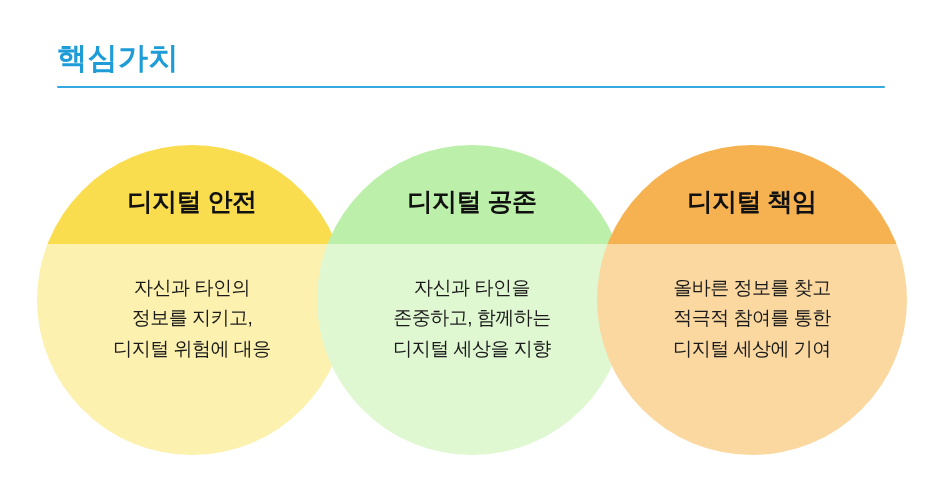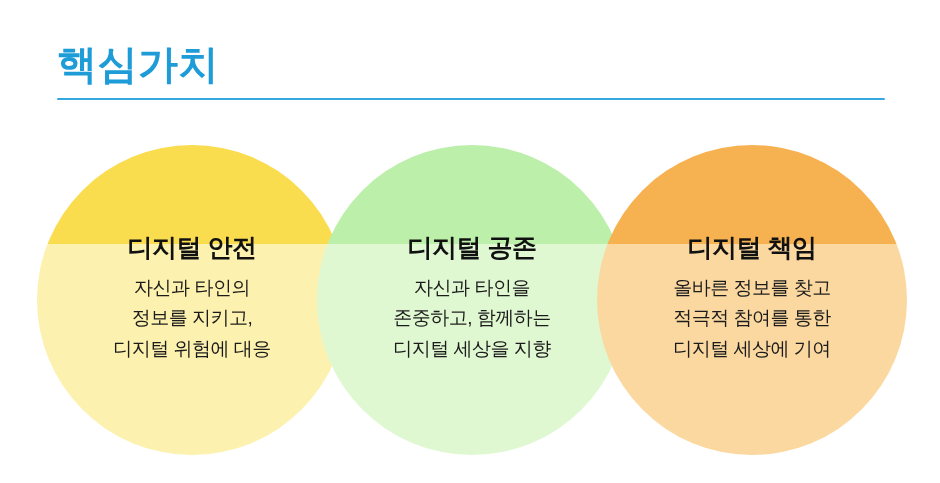--- a/index.html
+++ b/index.html
@@ -16,21 +16,21 @@
     overflow: hidden;
   }
   .header {
     position: absolute;
     left: 57px;
     top: 40px;
     width: 828px;
   }
   .title {
     margin: 0;
-    font-size: 40px;
+    font-size: 30px;
     font-weight: 800;
     letter-spacing: 0.5px;
     line-height: 1.2;
   }
   .underline {
     margin-top: 10px;
     width: 100%;
     height: 2px;
     border-radius: 1px;
   }
@@ -55,21 +55,20 @@
   .circle.c2 { left: 597px; z-index: 3; }
   .circle-title {
     position: absolute;
     top: 40px;
     left: 0;
     width: 100%;
     font-size: 25px;
     font-weight: 800;
     color: #111111;
     letter-spacing: -0.5px;
-    margin-top: 46px;
   }
   .circle-body {
     position: absolute;
     top: 128px;
     left: 0;
     width: 100%;
     font-size: 19px;
     font-weight: 500;
     color: #1b1b1b;
     line-height: 1.6;

